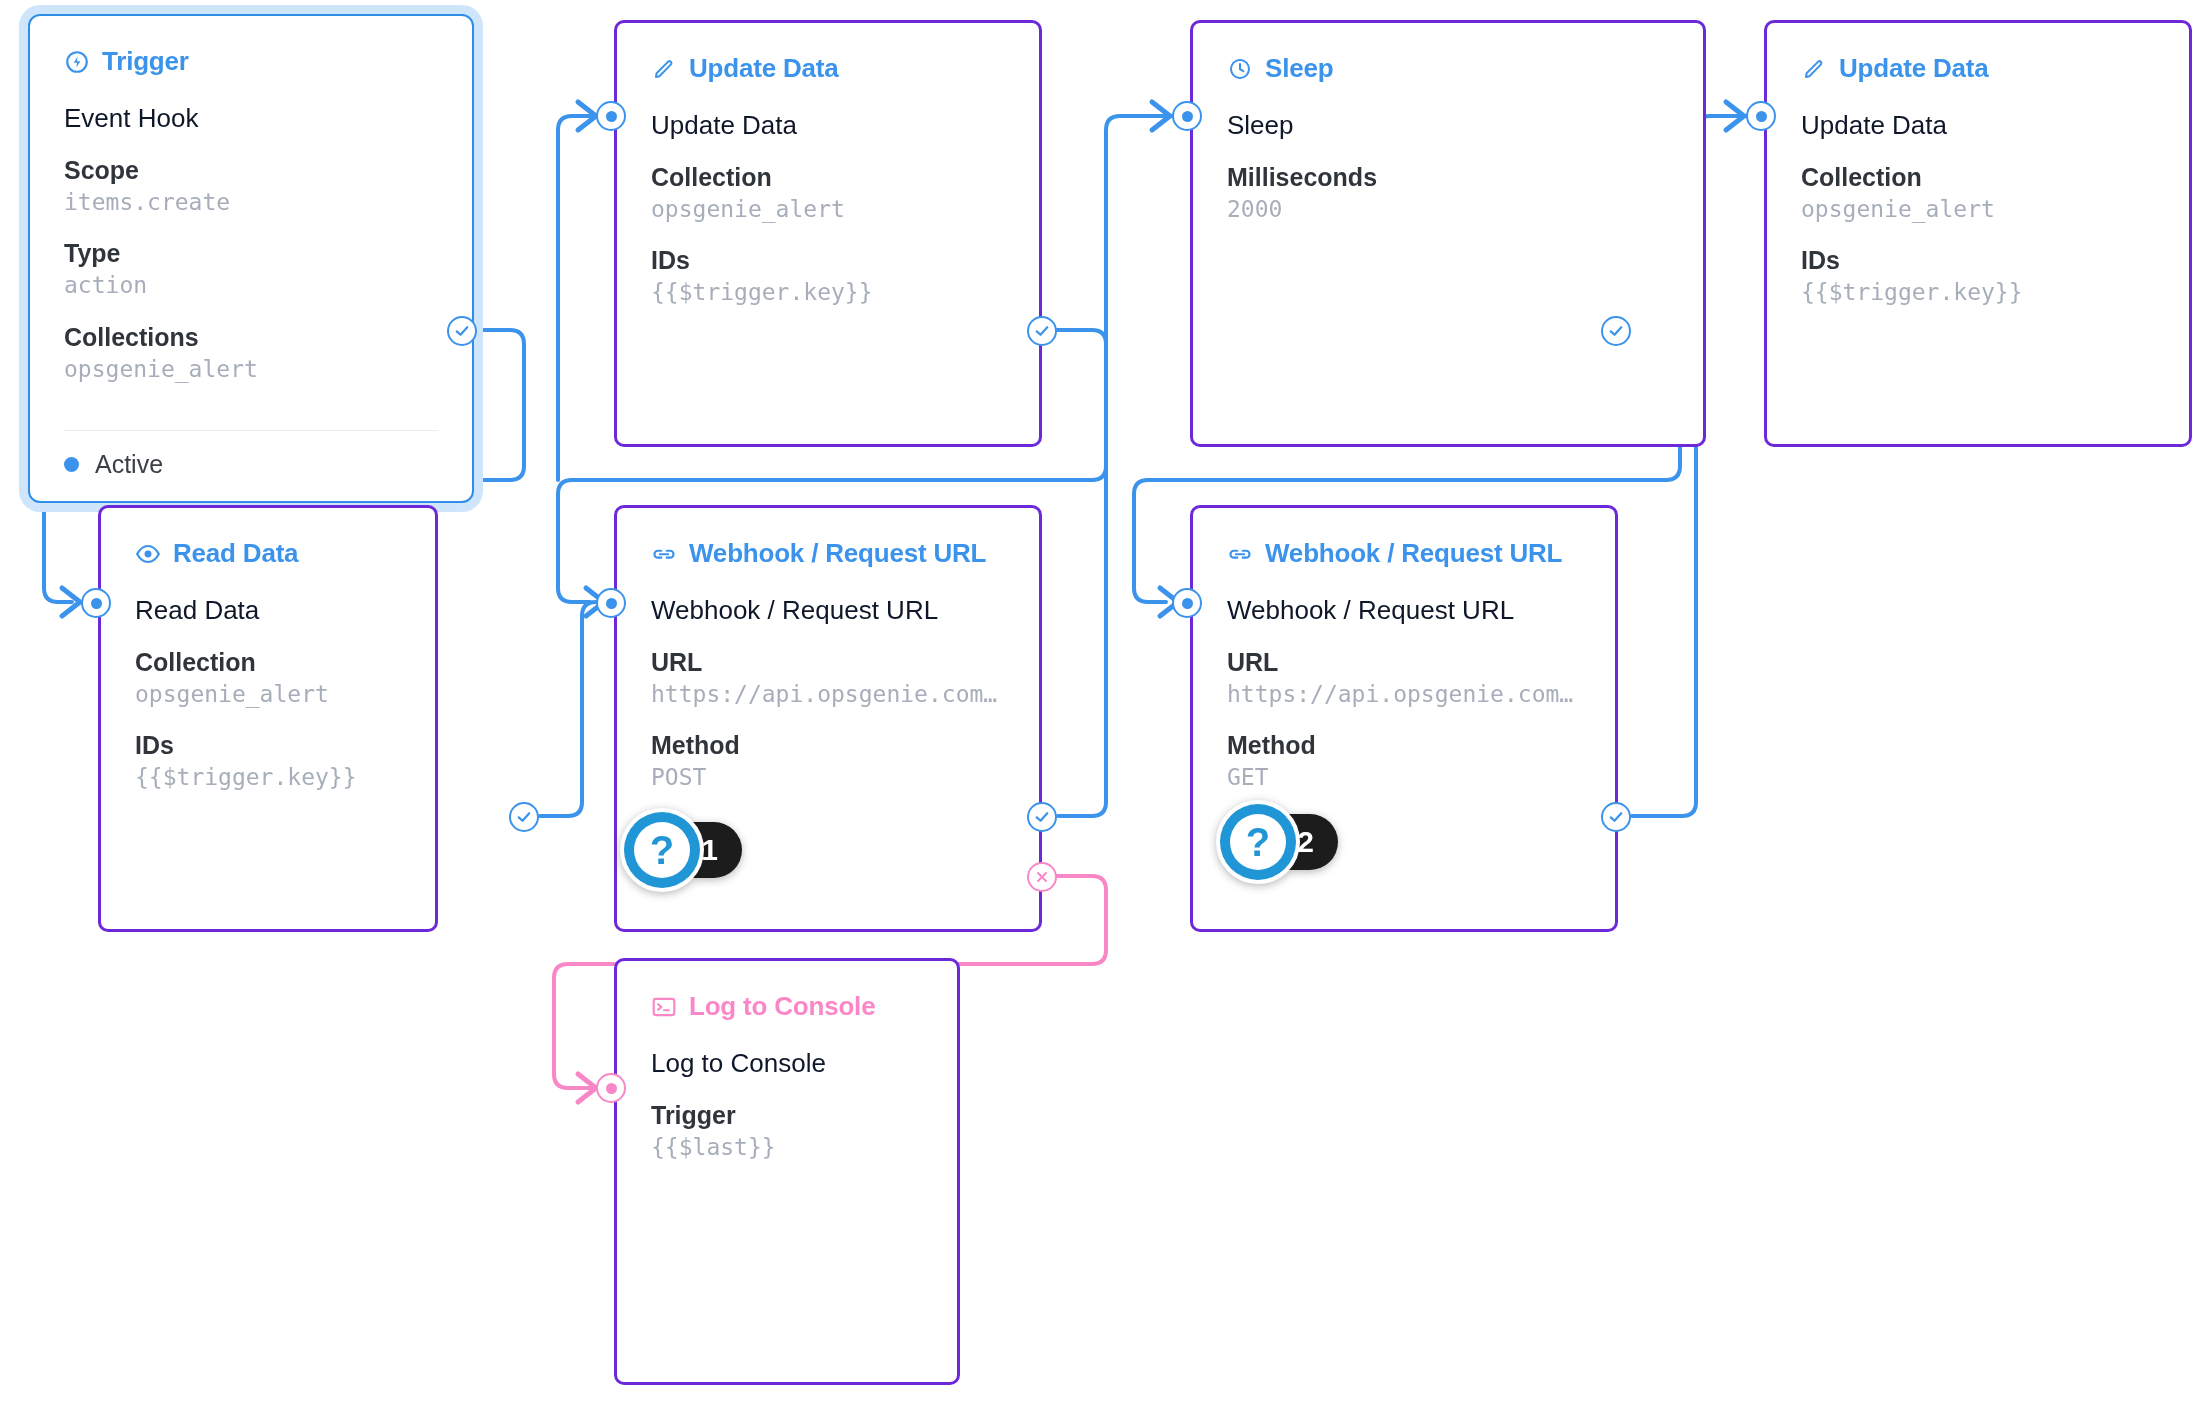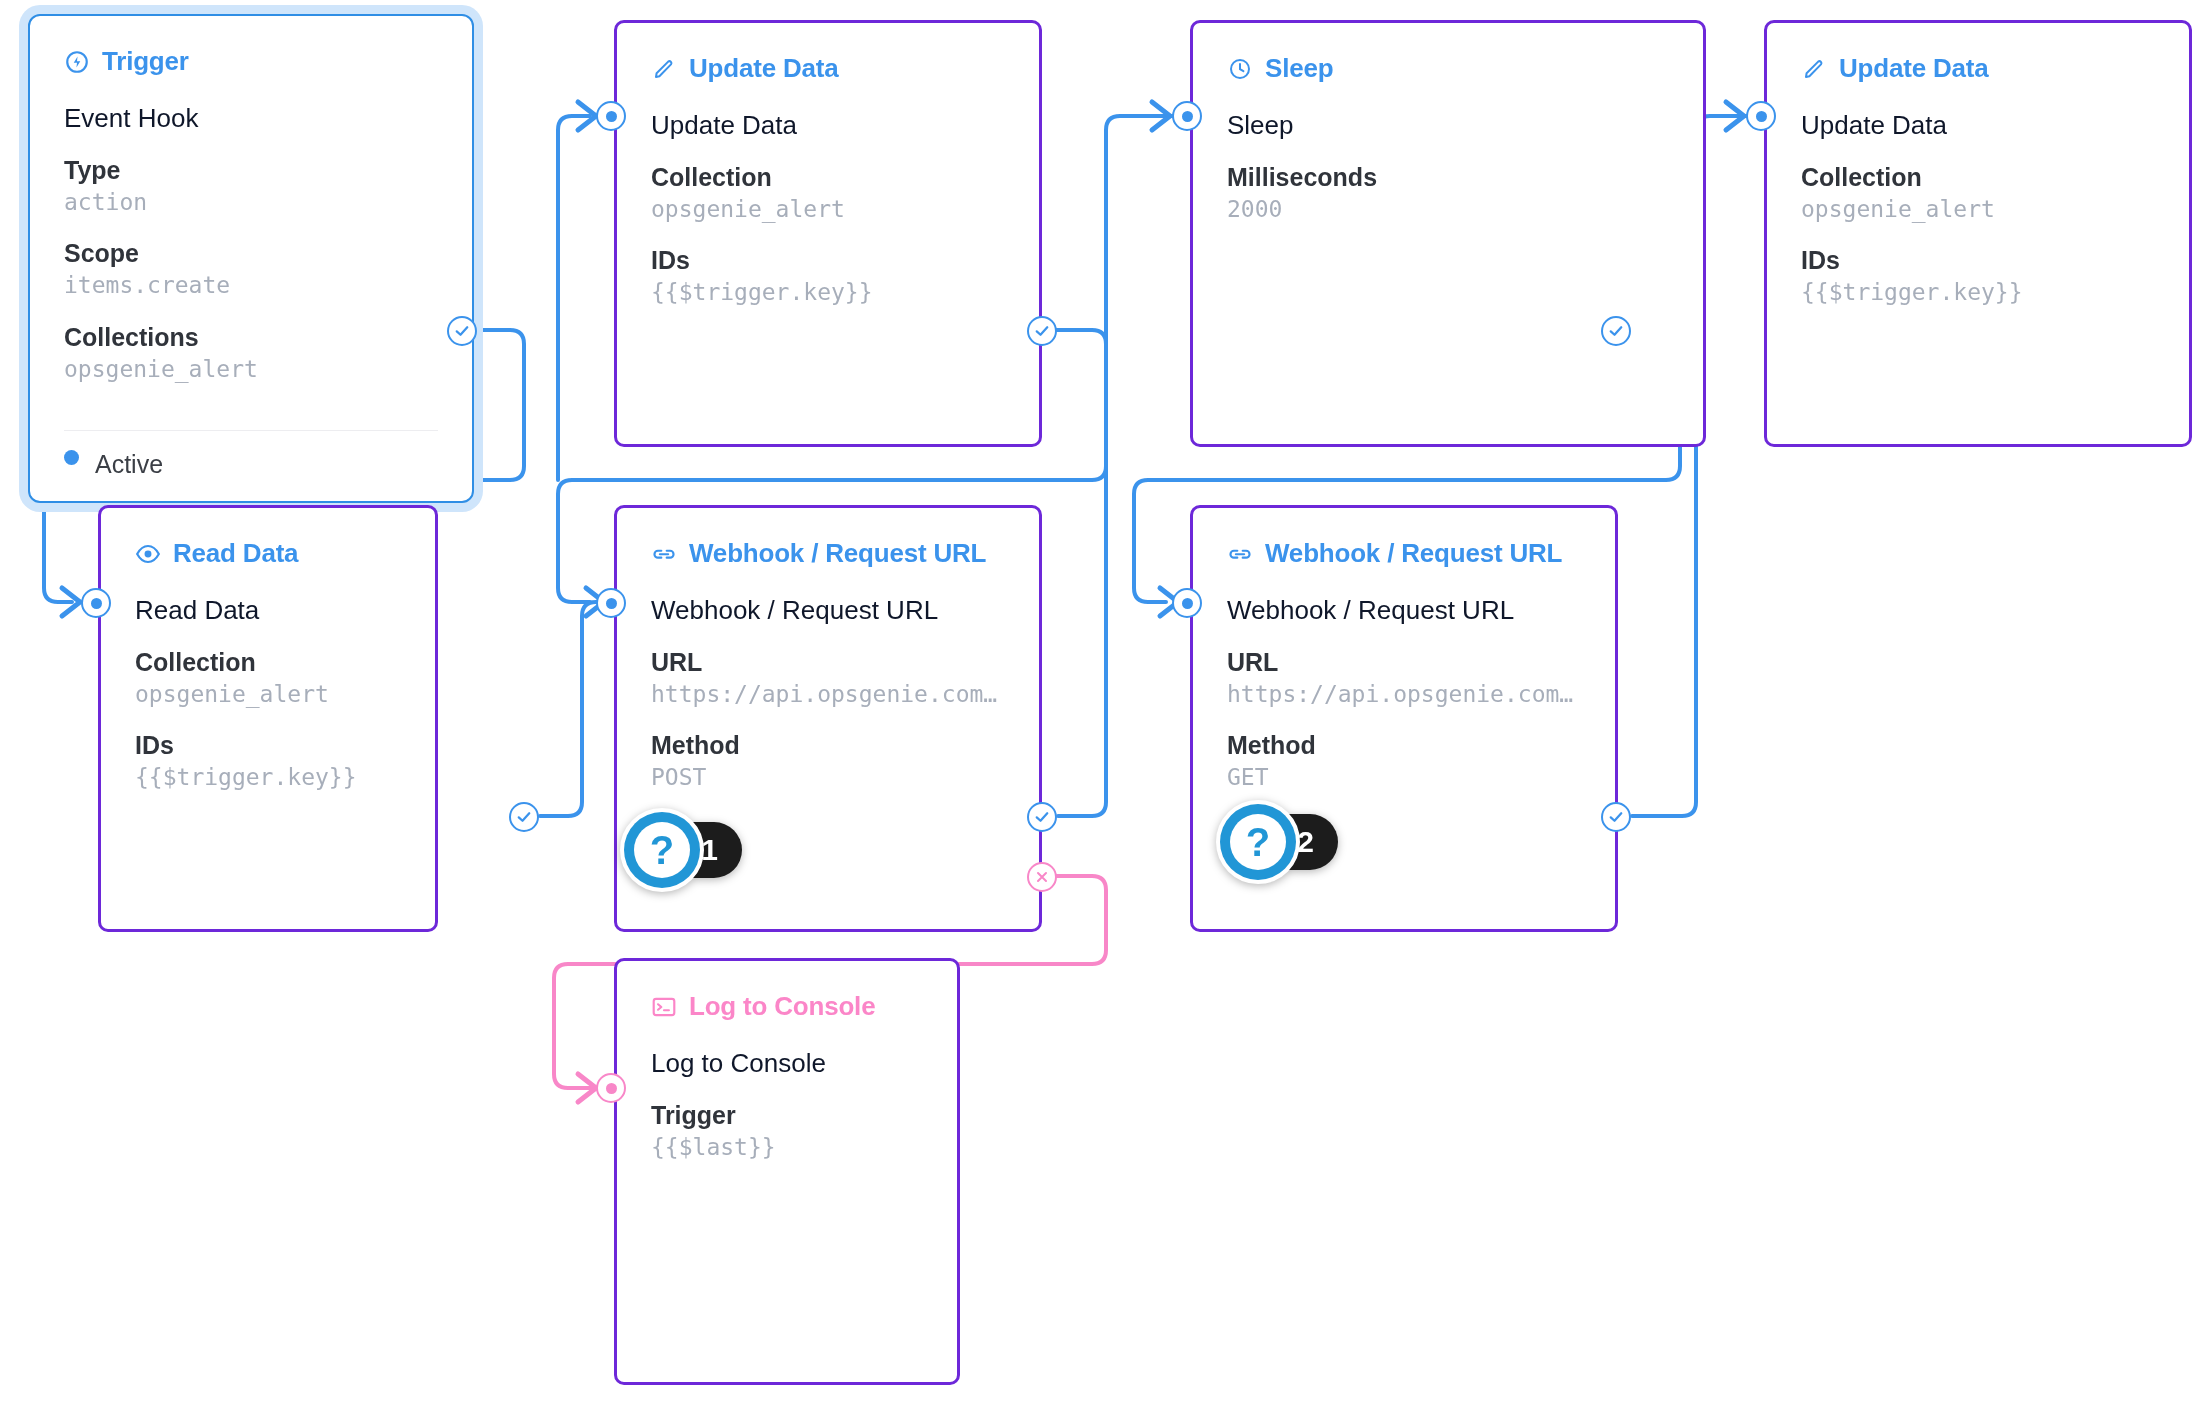--- a/index.html
+++ b/index.html
@@ -96,21 +96,21 @@
     right: 34px;
     bottom: 70px;
     height: 1px;
     background: #ededf0;
   }
   .status-row {
     position: absolute;
     left: 34px;
     bottom: 22px;
     display: flex;
-    align-items: flex-start;
+    align-items: center;
     gap: 16px;
   }
   .status-dot {
     width: 15px;
     height: 15px;
     border-radius: 50%;
     background: #3b93ec;
   }
   .status-label {
     font-size: 25px;
@@ -248,26 +248,26 @@
       <span class="hdr-icon">
         <svg width="26" height="26" viewBox="0 0 24 24" fill="none" stroke="currentColor" stroke-width="2">
           <circle cx="12" cy="12" r="9"></circle>
           <path d="M12.5 7 L9 12.6 h3 L11.5 17 L15 11.4 h-3 z" fill="currentColor" stroke="none"></path>
         </svg>
       </span>
       <span class="hdr-title">Trigger</span>
     </div>
     <div class="op-name">Event Hook</div>
     <div class="field">
+      <div class="field-label">Scope</div>
+      <div class="field-value">items.create</div>
+    </div>
+    <div class="field">
       <div class="field-label">Type</div>
       <div class="field-value">action</div>
-    </div>
-    <div class="field">
-      <div class="field-label">Scope</div>
-      <div class="field-value">items.create</div>
     </div>
     <div class="field">
       <div class="field-label">Collections</div>
       <div class="field-value">opsgenie_alert</div>
     </div>
     <div class="card-divider"></div>
     <div class="status-row">
       <span class="status-dot"></span>
       <span class="status-label">Active</span>
     </div>

